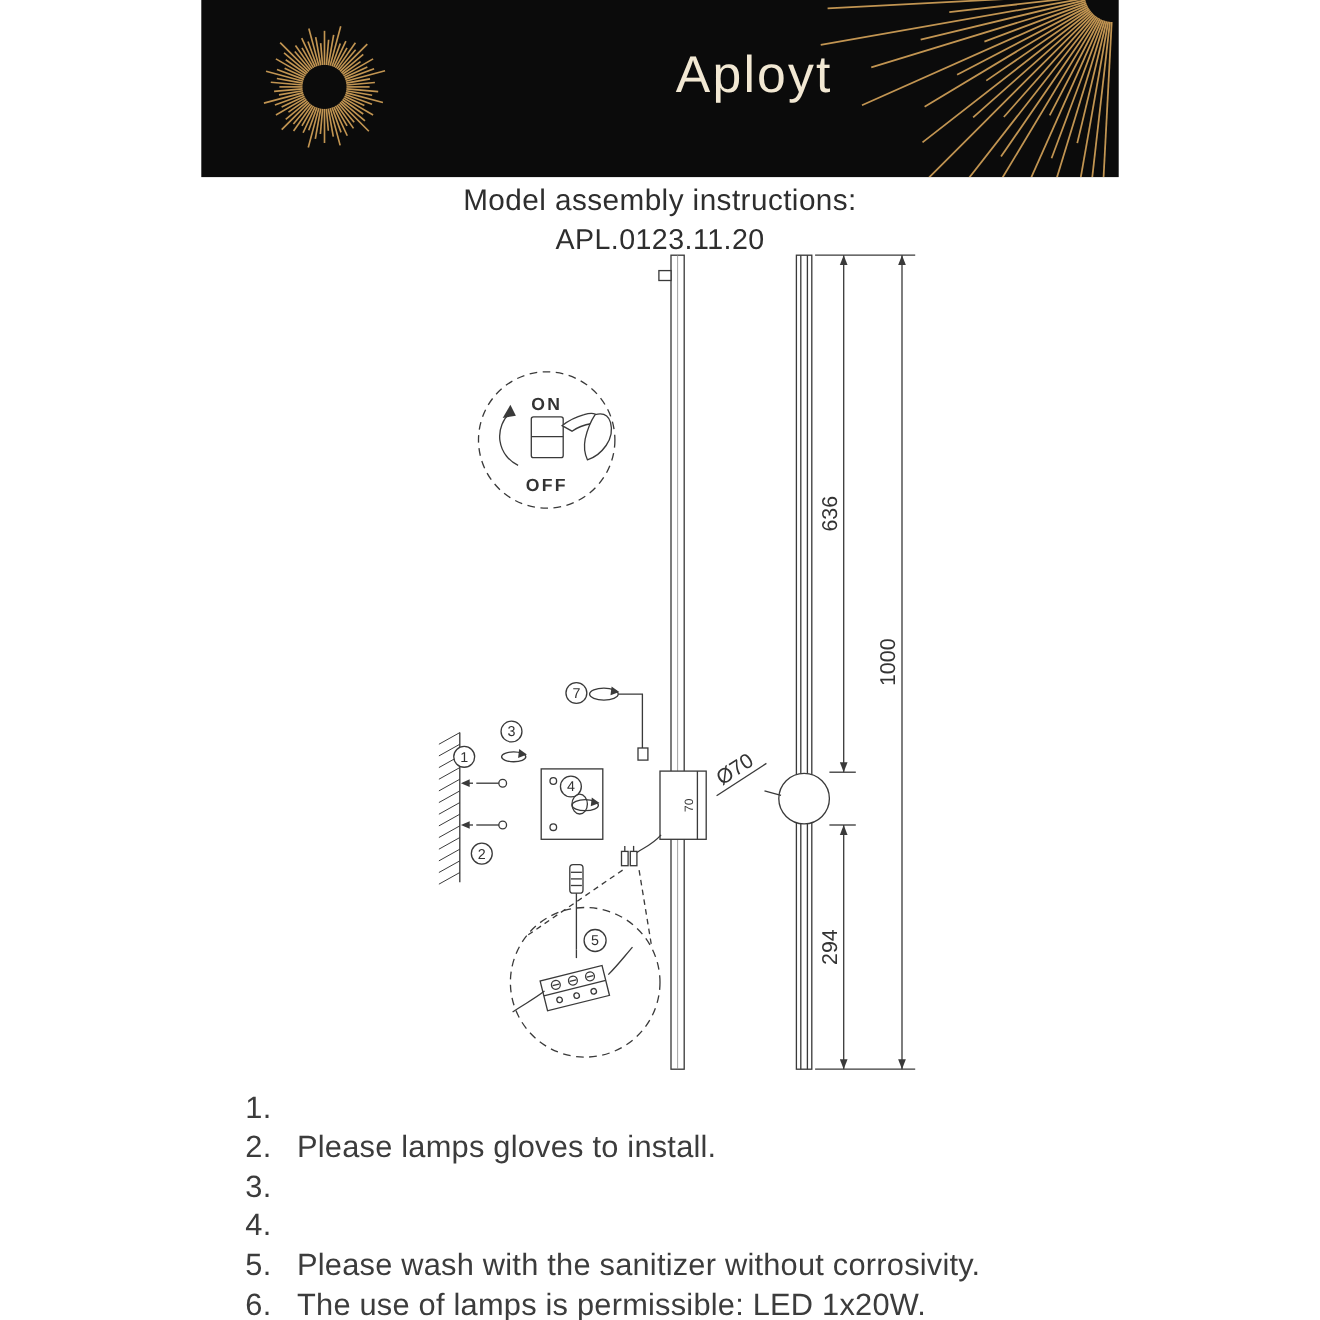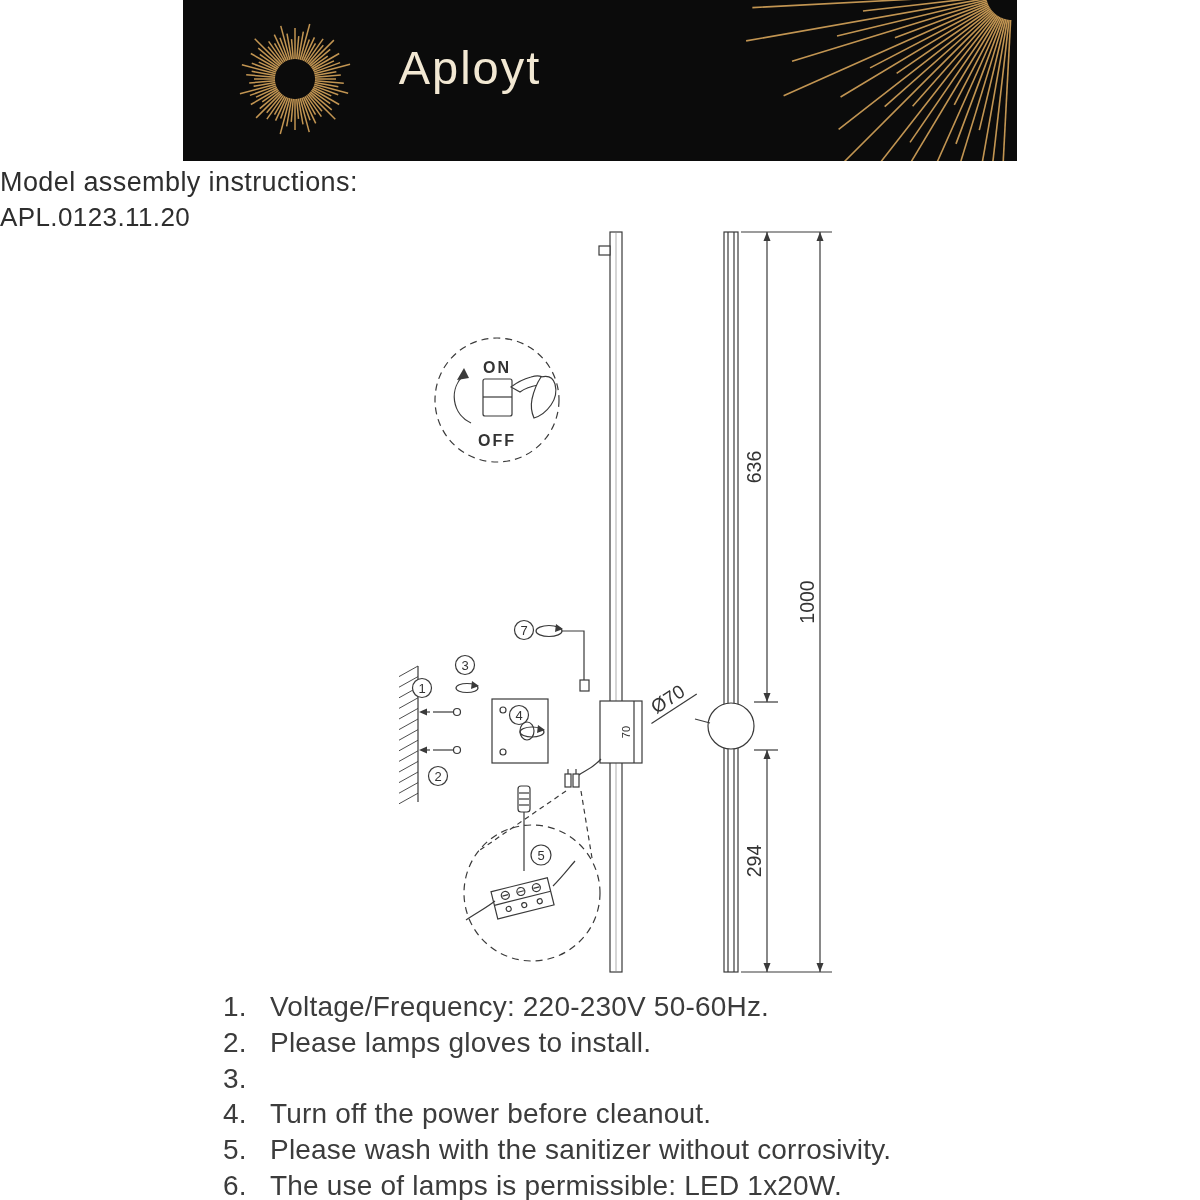--- a/index.html
+++ b/index.html
@@ -1,22 +1,22 @@
 <!DOCTYPE html>
 <html><head>
 <meta charset="utf-8">
 <style>
   html,body{margin:0;padding:0;background:#fff;}
   .page{position:relative;width:1200px;height:1200px;background:#fff;overflow:hidden;
         font-family:"Liberation Sans",sans-serif;}
   .banner{position:absolute;left:183px;top:0;width:834px;height:161px;background:#0b0b0b;overflow:hidden;}
   .banner svg{position:absolute;left:0;top:0;}
-  .logo{position:absolute;left:0;top:40px;width:574px;text-align:center;color:#f2e8d3;
+  .logo{position:absolute;left:0;top:40px;width:574px;text-align:right;color:#f2e8d3;
         font-size:47px;letter-spacing:2px;font-weight:400;}
-  .title-wrap{position:absolute;top:167px;left:0;width:1200px;color:#2e2e2e;}
+  .title-wrap{position:absolute;top:167px;left:0;width:1200px;text-align:center;color:#2e2e2e;}
   .title-line1{font-size:27px;letter-spacing:.4px;}
   .title-line2{font-size:26px;margin-top:4px;letter-spacing:.4px;}
   .drawing{position:absolute;top:210px;left:0;width:1200px;height:795px;}
   .instructions{position:absolute;top:989px;left:223px;width:880px;color:#3c3c3c;
                 font-size:28px;line-height:35.8px;letter-spacing:.2px;}
   .inst-row{display:flex;}
   .inst-num{width:47px;flex:none;}
   
   .ln{stroke:#3a3a3a;fill:none;stroke-width:1.2;}
   .fw{fill:#ffffff;stroke:#3a3a3a;stroke-width:1.2;}
@@ -286,32 +286,30 @@
       <line x1="820" y1="22" x2="820" y2="762" class="ln" stroke-width="0.9"></line>
       <polygon points="820,22 816.5,31 823.5,31" class="ah"></polygon>
       <polygon points="820,762 816.5,753 823.5,753" class="ah"></polygon>
       <text transform="translate(814,392) rotate(-90)" text-anchor="middle" font-size="19.5" class="txt">1000</text>
     </g>
   </svg>
 
   <div class="instructions">
     <div class="inst-row">
       <span class="inst-num">1.</span>
-      <span>Voltage/Frequency: 220-230V 50-60Hz.</span>
     </div>
     <div class="inst-row">
       <span class="inst-num">2.</span>
       <span>Please lamps gloves to install.</span>
     </div>
     <div class="inst-row">
       <span class="inst-num">3.</span>
     </div>
     <div class="inst-row">
       <span class="inst-num">4.</span>
-      <span>Turn off the power before cleanout.</span>
     </div>
     <div class="inst-row">
       <span class="inst-num">5.</span>
       <span>Please wash with the sanitizer without corrosivity.</span>
     </div>
     <div class="inst-row">
       <span class="inst-num">6.</span>
       <span>The use of lamps is permissible: LED 1x20W.</span>
     </div>
   </div>

